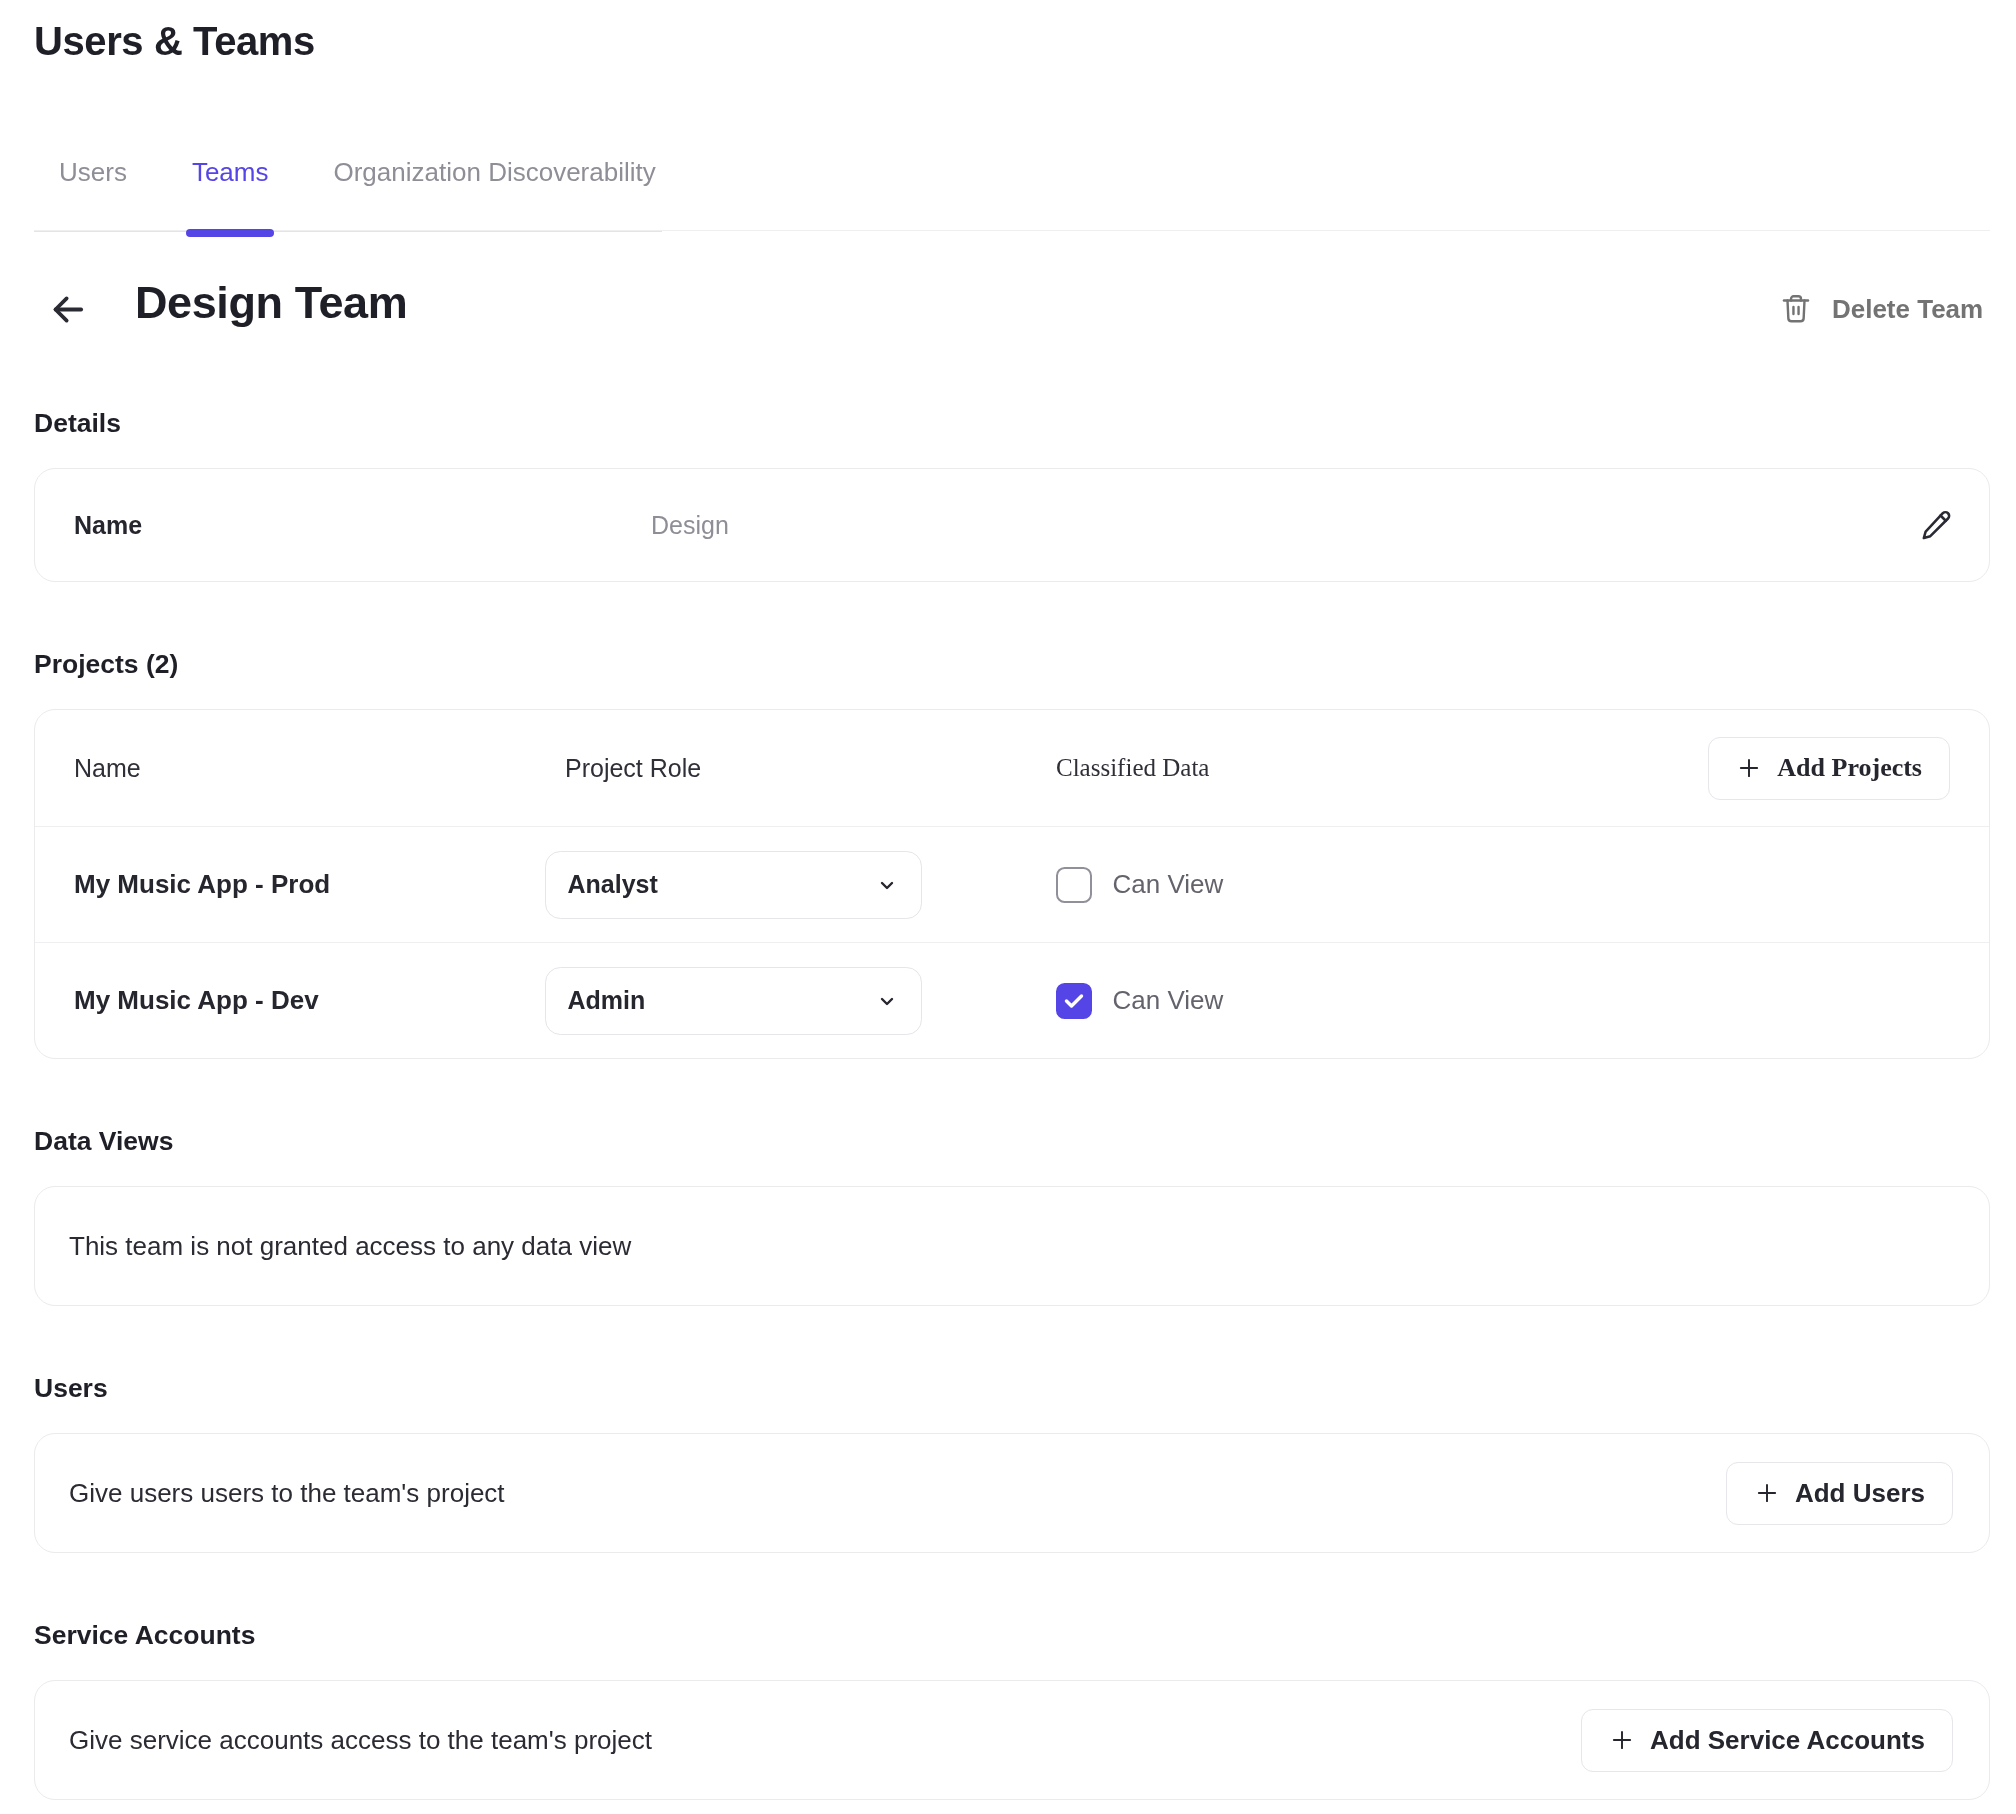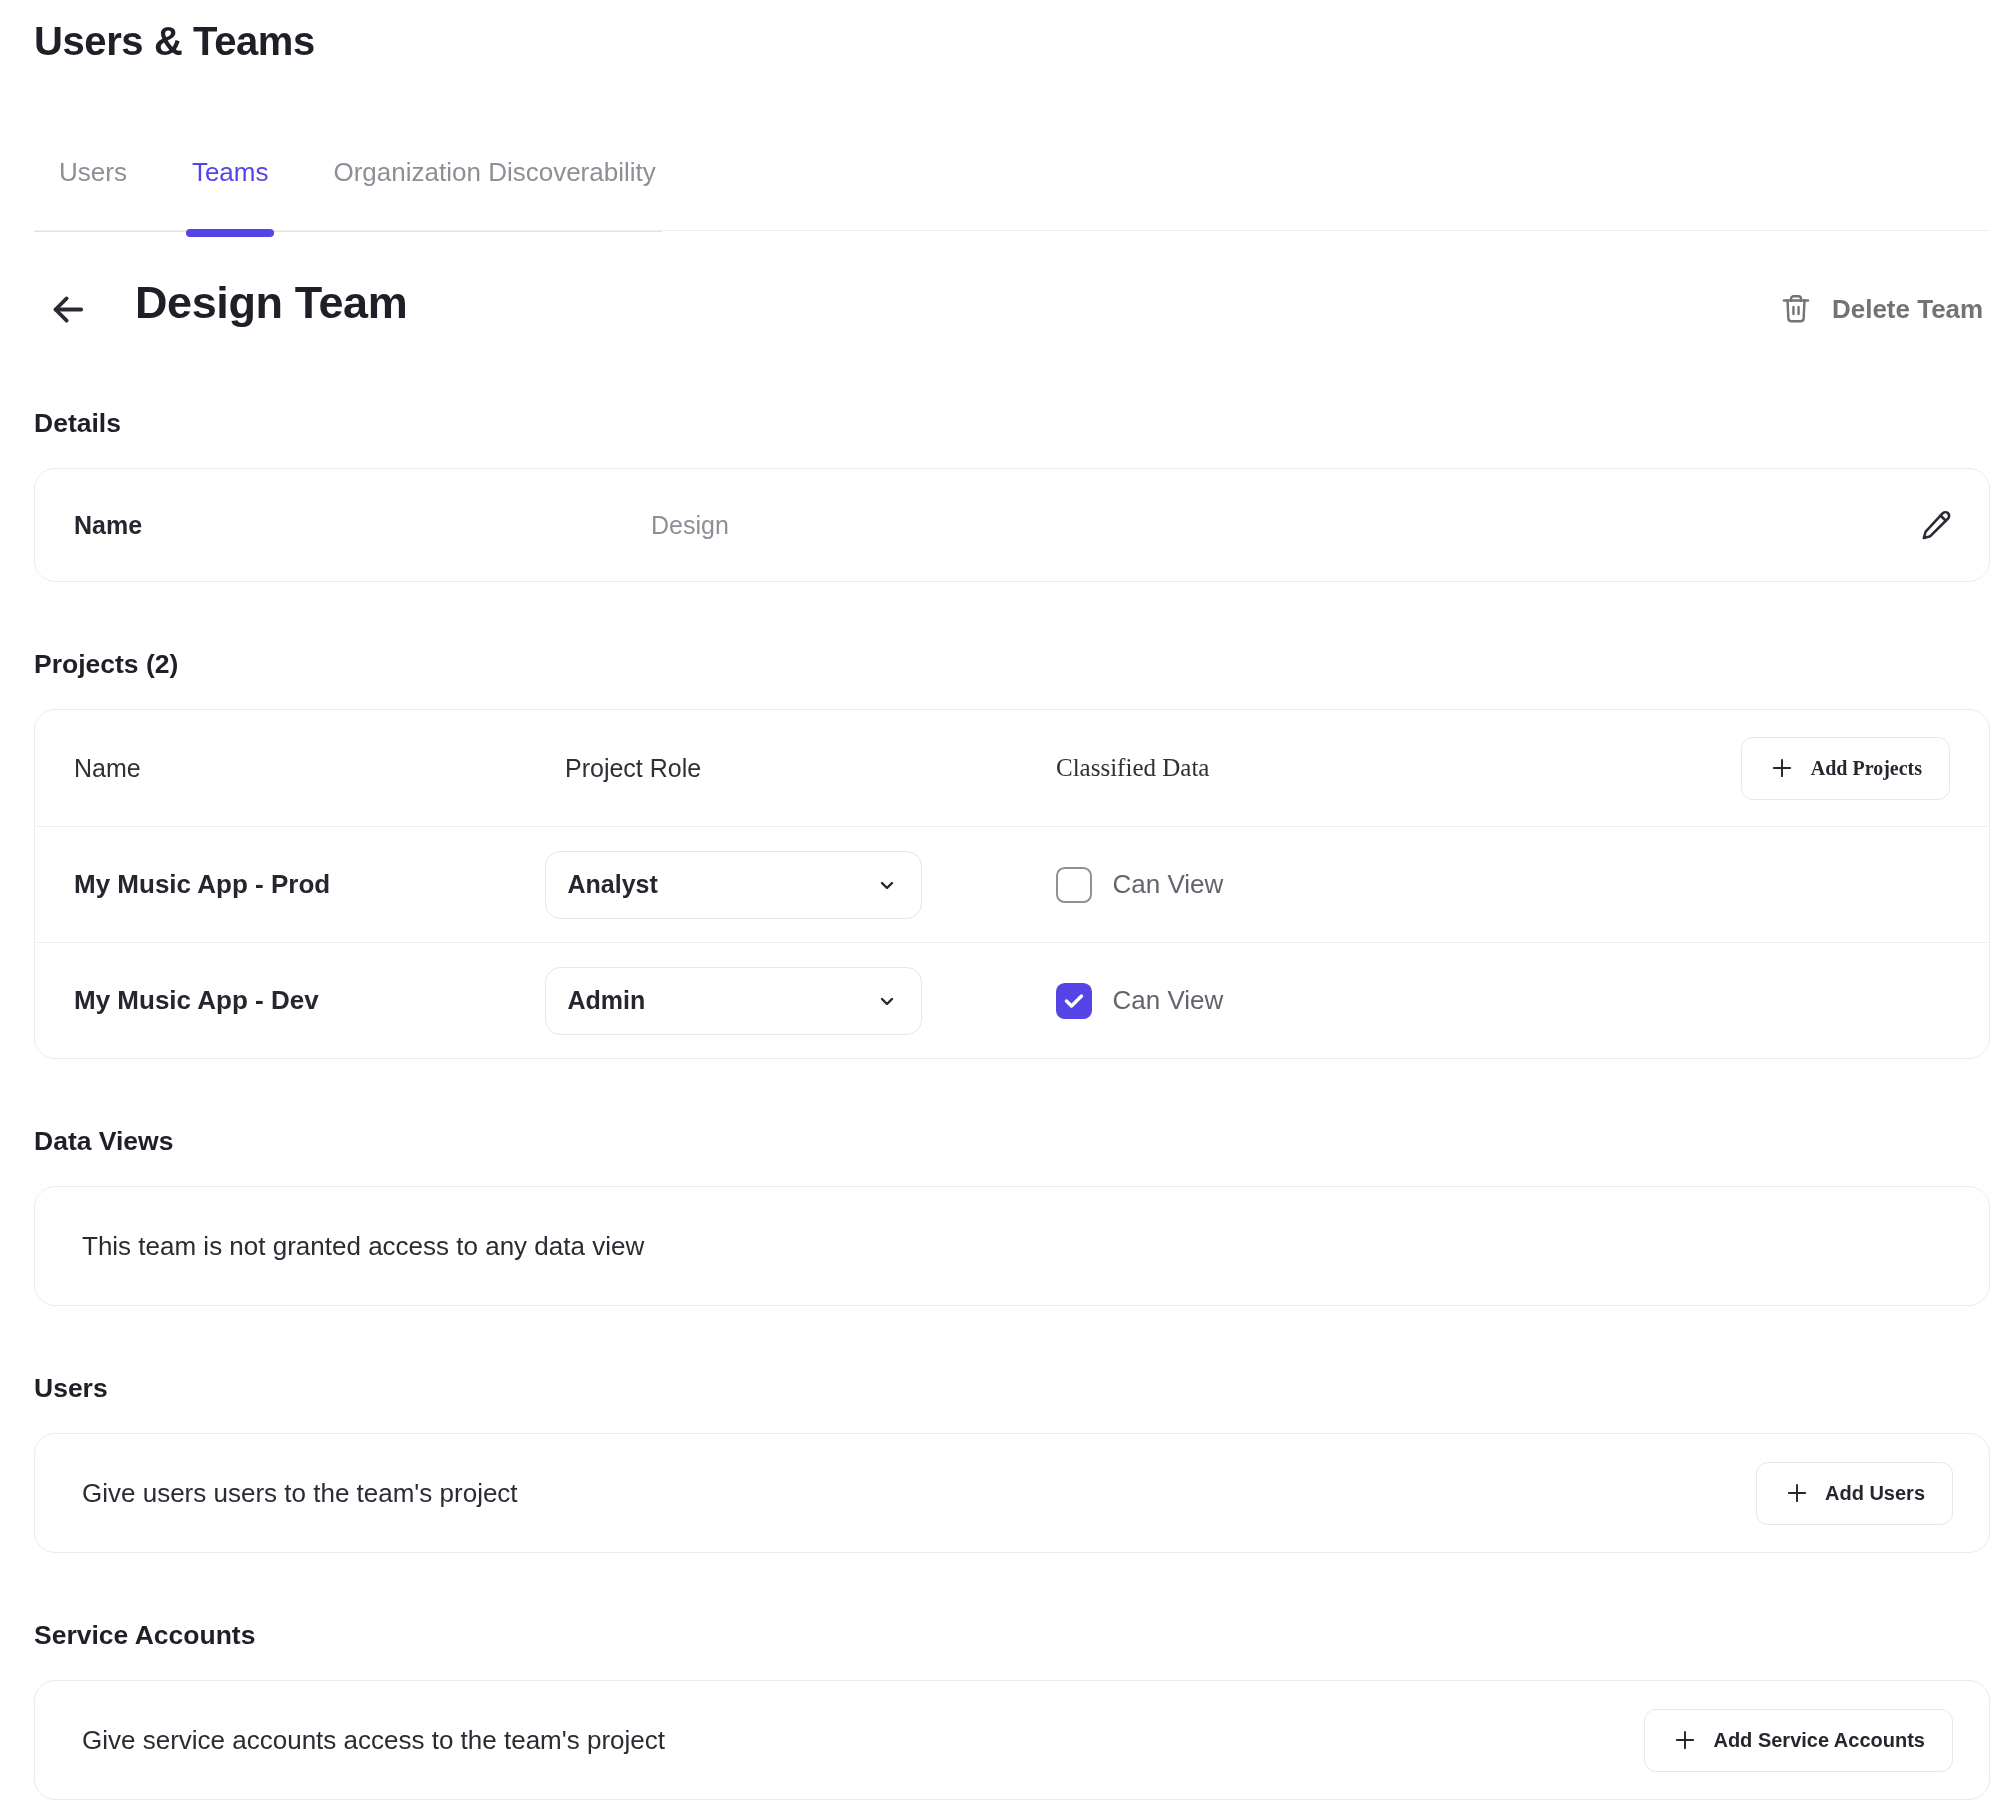--- a/index.html
+++ b/index.html
@@ -193,40 +193,40 @@
     background:var(--accent);
     border-color:var(--accent);
   }
   .checkbox.checked svg{display:block;}
 
   
   .empty-card{
     min-height:120px;
     display:flex;
     align-items:center;
-    padding:0 36px 0 47px;
+    padding:0 36px 0 34px;
   }
   .empty-text{
     font-size:26px;
     color:#2B2B34;
   }
   .empty-card .btn{margin-left:auto;}
 
   
   .btn{
     display:inline-flex;
     align-items:center;
     gap:15.4px;
     height:63px;
     padding:0 27px;
     background:#fff;
     border:1.7px solid #E6E6EB;
     border-radius:12px;
     font-family:inherit;
-    font-size:20px;
+    font-size:26px;
     font-weight:700;
     color:#26262F;
     cursor:pointer;
     white-space:nowrap;
   }
   .btn svg{flex:0 0 auto;}
 </style>
 </head>
 <body>
 

